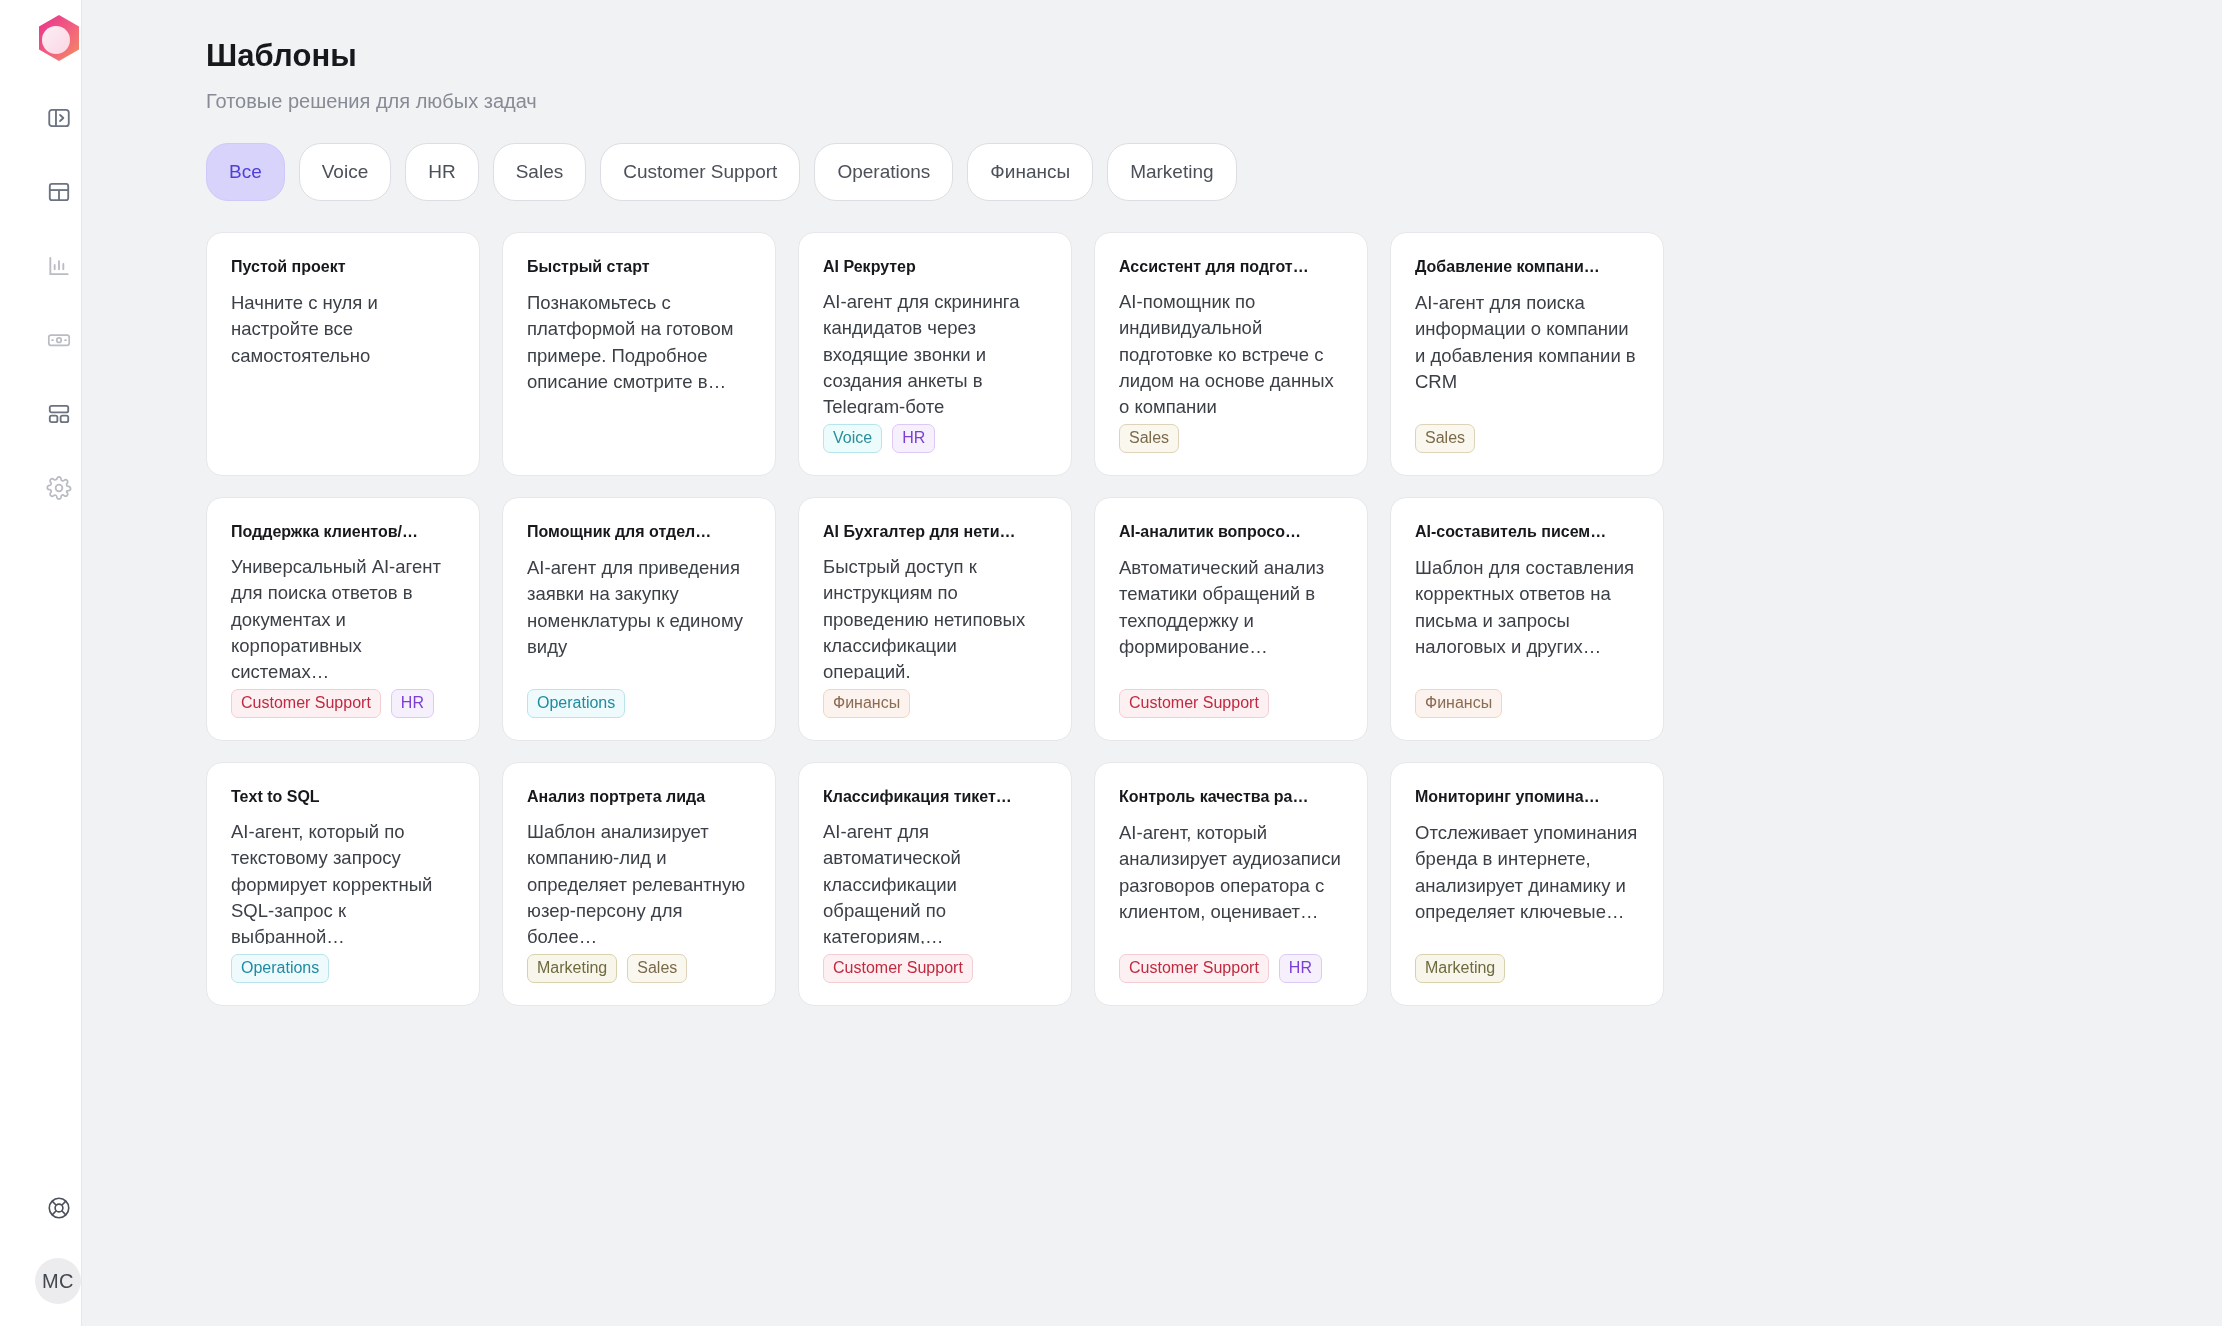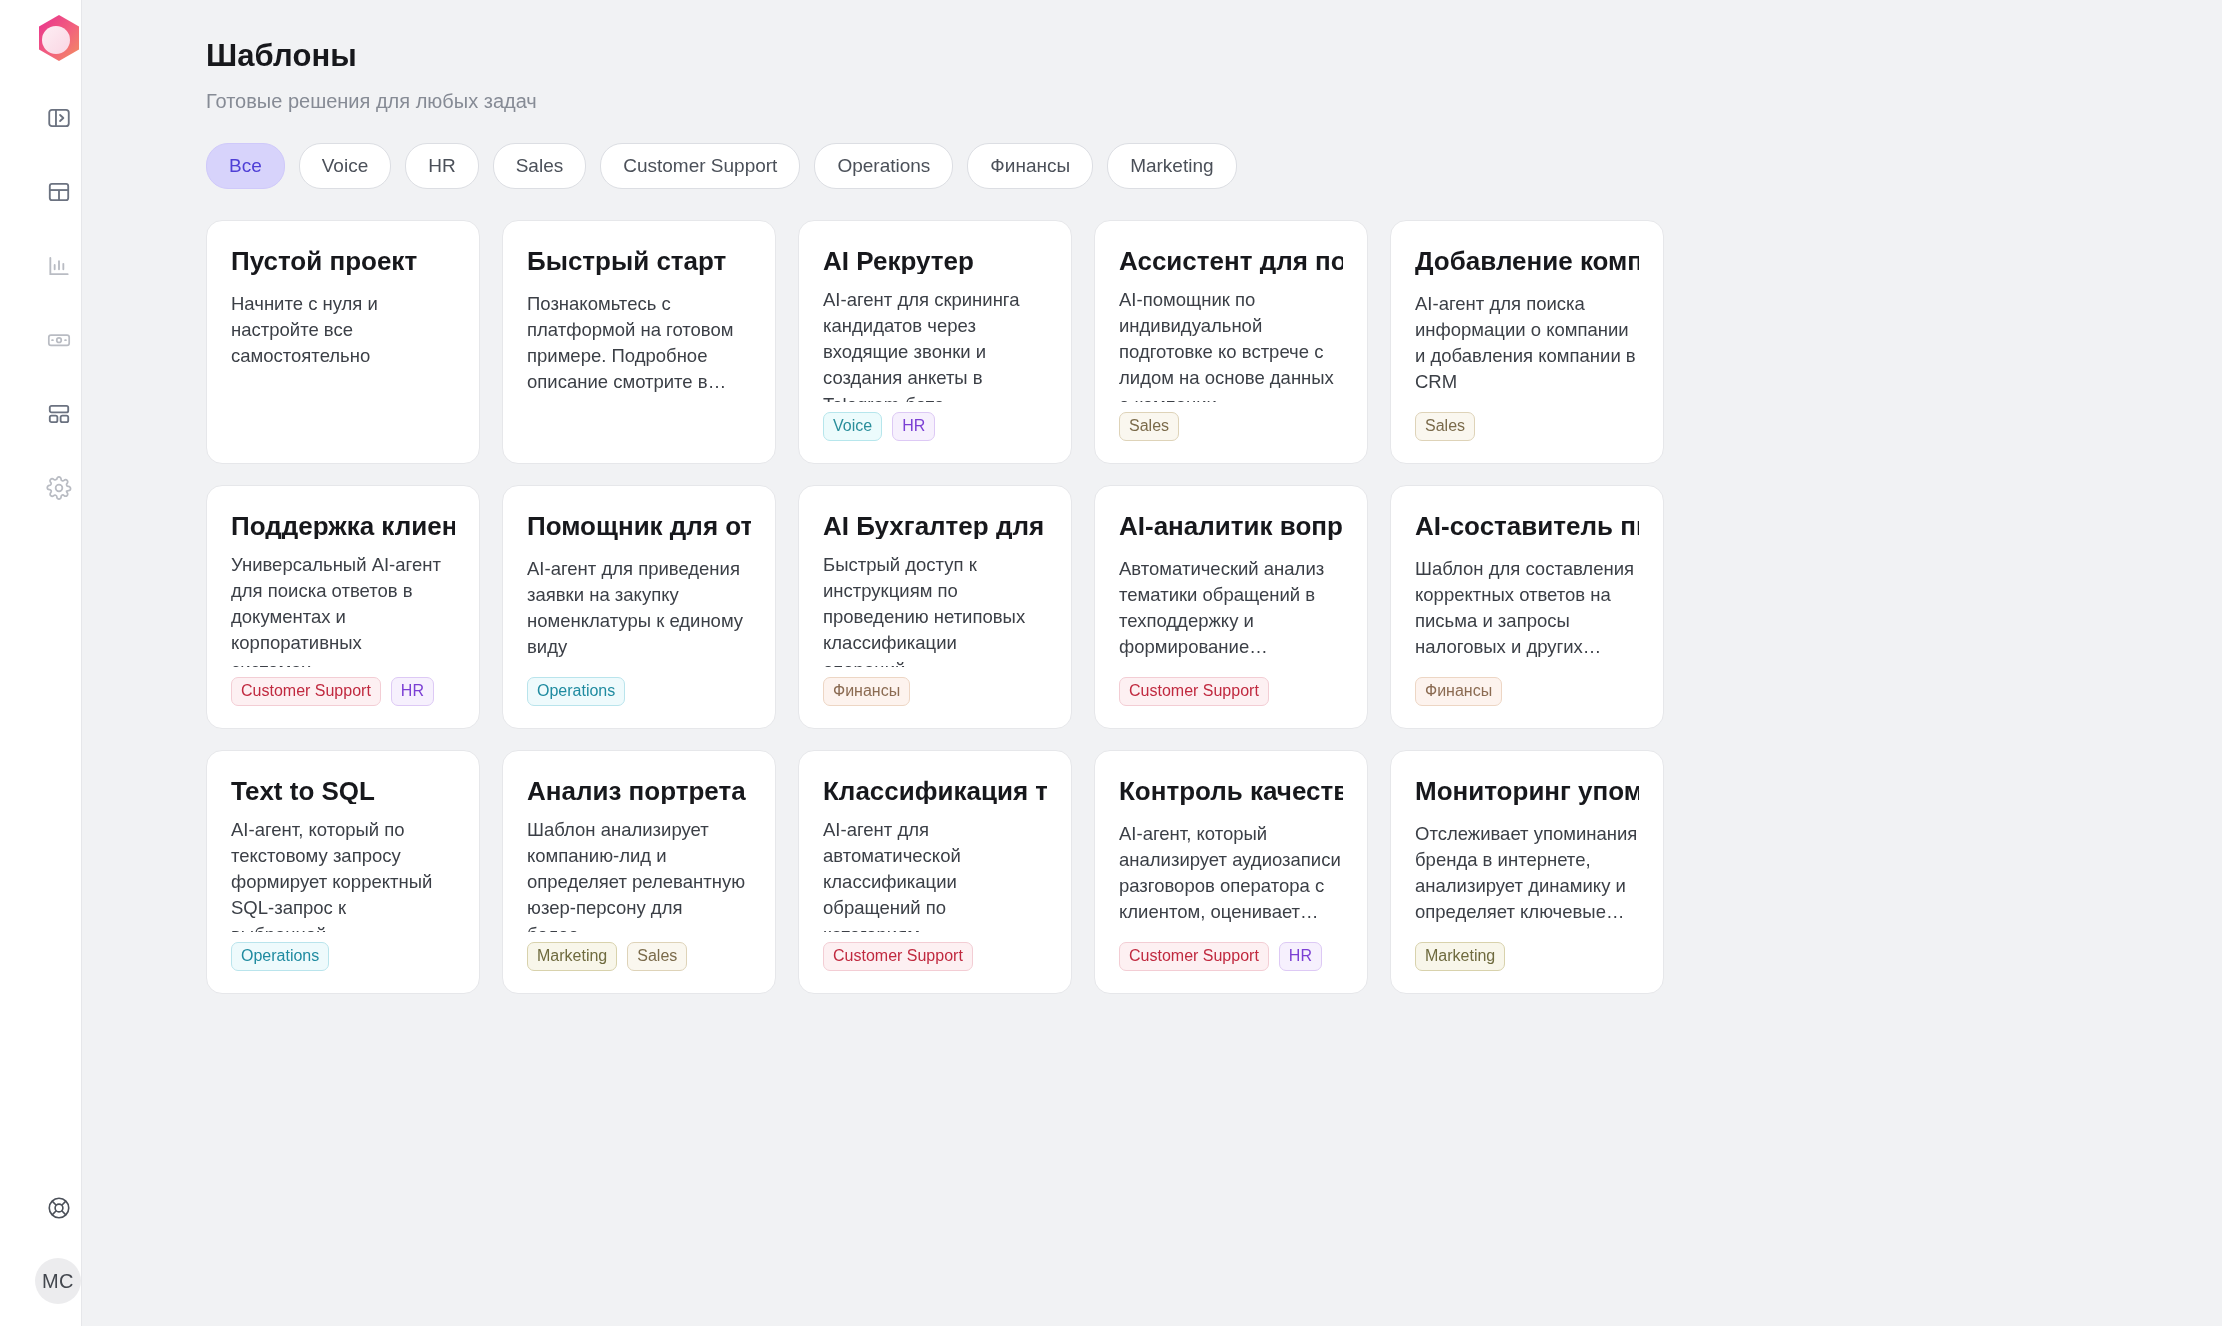--- a/index.html
+++ b/index.html
@@ -68,21 +68,21 @@
   .page-subtitle {
     font-size: 20px; color: #868b95;
     margin-left: 86px;
     margin-top: 16px;
   }
   .chips {
     display: flex; gap: 14px; align-items: center;
     margin-left: 86px; margin-top: 30px;
   }
   .chip {
-    height: 46px;
+    height: 58px;
     padding: 0 22px;
     border-radius: 22px;
     border: 1px solid #dcdee3;
     background: #ffffff;
     color: #4b5059;
     font-size: 19px;
     display: flex; align-items: center;
     cursor: pointer;
     white-space: nowrap;
   }
@@ -103,21 +103,21 @@
     background: #ffffff;
     border: 1px solid #e6e7ea;
     border-radius: 16px;
     padding: 24px 24px 22px 24px;
     height: 244px;
     display: flex; flex-direction: column;
     cursor: pointer;
     overflow: hidden;
   }
   .card-title {
-    font-size: 26px; font-weight: bold; color: #17181c;
+    font-size: 16px; font-weight: bold; color: #17181c;
     white-space: nowrap; overflow: hidden;
     line-height: 1.25;
     margin-bottom: 13px;
   }
   .card-desc {
     font-size: 18.5px; color: #3b3f46;
     line-height: 1.42;
     flex: 1 1 auto;
     overflow: hidden;
   }

